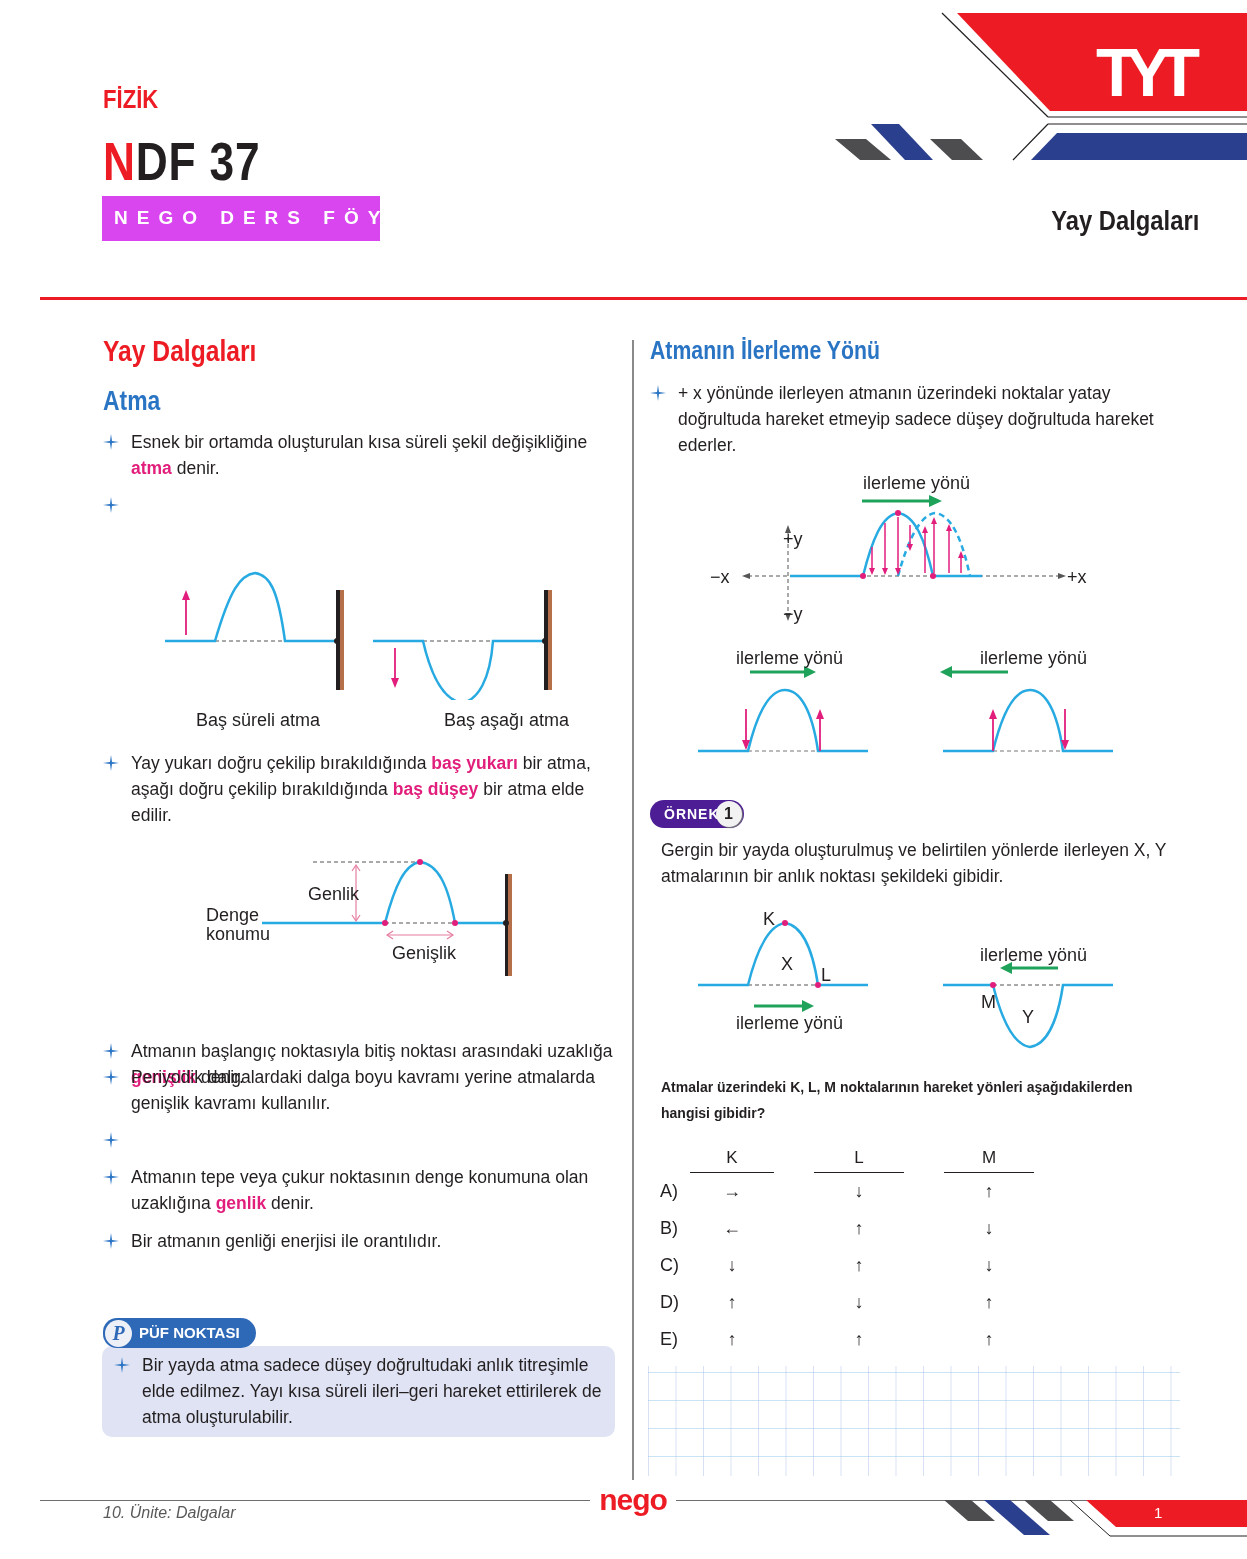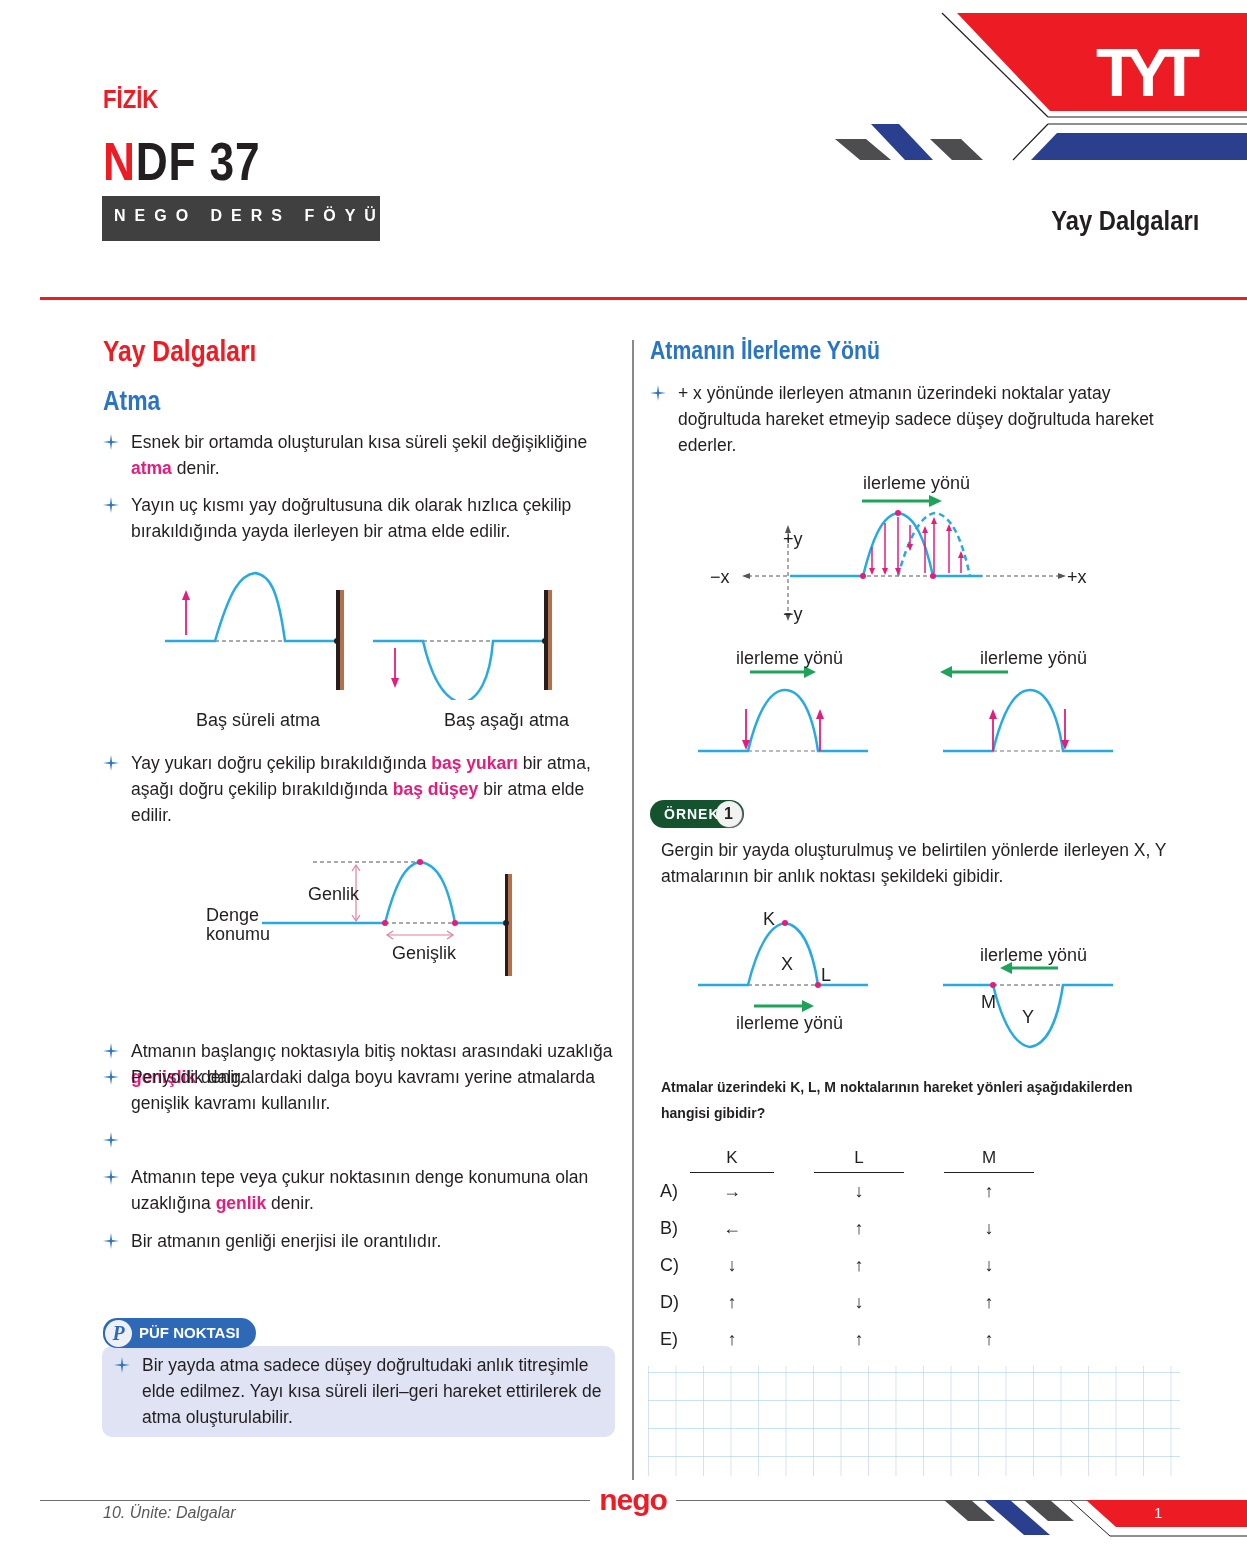--- a/index.html
+++ b/index.html
@@ -4,40 +4,40 @@
 <style>
   * { box-sizing: border-box; margin: 0; padding: 0; }
   html, body { width: 1247px; height: 1559px; background: #fff; overflow: hidden; }
   body { position: relative; font-family: "Liberation Sans", sans-serif; color: #231f20; }
   .abs { position: absolute; }
 
   
   .subject { left: 103px; top: 84px; font-size: 26px; font-weight: bold; color: #ed1c24; font-family: "Liberation Sans", sans-serif; transform: scaleX(0.85); transform-origin: left; }
   .code { left: 103px; top: 130px; font-size: 54px; font-weight: bold; color: #231f20; transform: scaleX(0.82); transform-origin: left; letter-spacing: 1px; }
   .code .n { color: #ed1c24; }
-  .series-box { left: 102px; top: 196px; width: 278px; height: 45px; background: #404040; color: #fff; font-weight: bold; font-size: 16px; letter-spacing: 9px; padding: 11px 0 0 12px; white-space: nowrap; }
+  .series-box { left: 102px; top: 196px; width: 278px; height: 45px; background: #d946ef; color: #fff; font-weight: bold; font-size: 19px; letter-spacing: 9px; padding: 11px 0 0 12px; white-space: nowrap; }
   .topic-right { right: 48px; top: 205px; font-size: 28px; font-weight: bold; transform: scaleX(0.85); transform-origin: right; }
   .rule-top { left: 40px; top: 297px; width: 1207px; height: 3px; background: #ed1c24; }
 
   
   .col-divider { left: 632px; top: 340px; width: 2px; height: 1140px; background: #8a8a8a; }
   h1.sec { position: absolute; font-size: 29px; font-weight: bold; color: #ed1c24; transform: scaleX(0.85); transform-origin: left; white-space: nowrap; }
   h2.sub { position: absolute; font-size: 27px; font-weight: bold; color: #2a74c4; transform: scaleX(0.85); transform-origin: left; white-space: nowrap; }
   .bullet { position: absolute; font-size: 17.5px; line-height: 26px; color: #231f20; padding-left: 28px; }
   .bullet .star { position: absolute; left: 0; top: 5px; width: 16px; height: 16px; }
   .hl { color: #e21e7c; font-weight: bold; }
   .caption { position: absolute; font-size: 18px; color: #231f20; white-space: nowrap; }
 
   
   .tip-box { left: 102px; top: 1346px; width: 513px; height: 91px; background: #dfe3f3; border-radius: 10px; }
   .tip-tag { left: 103px; top: 1318px; height: 30px; padding: 0 16px 0 36px; background: #2e69b8; color: #fff; font-weight: bold; font-size: 15px; line-height: 30px; border-radius: 15px 16px 16px 15px; }
   .tip-tag .p-circle { position: absolute; left: 2px; top: 2px; width: 27px; height: 27px; border-radius: 50%; background: #eef0f7; color: #2e69b8; font-family: "Liberation Serif", serif; font-style: italic; font-size: 20px; text-align: center; line-height: 27px; font-weight: bold; }
 
   
-  .ex-tag { left: 650px; top: 800px; height: 28px; width: 94px; background: #14532d; border-radius: 14px; color: #fff; font-weight: bold; font-size: 14px; line-height: 28px; padding-left: 14px; letter-spacing: 1px; }
+  .ex-tag { left: 650px; top: 800px; height: 28px; width: 94px; background: #4c1d95; border-radius: 14px; color: #fff; font-weight: bold; font-size: 14px; line-height: 28px; padding-left: 14px; letter-spacing: 1px; }
   .ex-tag .num { position: absolute; right: 2px; top: 1px; width: 26px; height: 26px; border-radius: 50%; background: #f2f2f2; color: #231f20; text-align: center; line-height: 26px; font-size: 16px; font-weight: bold; box-shadow: 1px 1px 1px #777; }
   .ex-text { left: 661px; top: 837px; width: 520px; font-size: 17.5px; line-height: 26px; }
   .question { left: 661px; top: 1074px; width: 520px; font-size: 14px; line-height: 26px; font-weight: bold; }
 
   table.opts { position: absolute; left: 660px; top: 1148px; border-collapse: collapse; font-size: 17px; }
   table.opts th { font-weight: normal; font-size: 17px; padding: 0 0 4px 0; border-bottom: 1px solid #231f20; text-align: center; }
   table.opts td { height: 37px; text-align: center; font-size: 18px; }
   table.opts td.lbl { text-align: left; width: 30px; }
   table.opts .gap { width: 40px; border: none; }
 
@@ -82,21 +82,20 @@
 <div class="bullet" style="left:103px;top:429px;width:515px;">
   <svg class="star" viewBox="0 0 16 16">
       <path d="M8 0 L9 7 L16 8 L9 9 L8 16 L7 9 L0 8 L7 7 Z" fill="#2a74c4"></path>
     </svg>
   <span>Esnek bir ortamda oluşturulan kısa süreli şekil değişikliğine </span><span class="hl">atma</span><span> denir.</span>
 </div>
 <div class="bullet" style="left:103px;top:492px;width:515px;">
   <svg class="star" viewBox="0 0 16 16">
       <path d="M8 0 L9 7 L16 8 L9 9 L8 16 L7 9 L0 8 L7 7 Z" fill="#2a74c4"></path>
     </svg>
-  <span>Yayın uç kısmı yay doğrultusuna dik olarak hızlıca çekilip bırakıldığında yayda ilerleyen bir atma elde edilir.</span>
 </div>
 
 <svg class="abs" style="left:160px;top:570px;" width="410" height="130">
   <line x1="55" y1="71" x2="125" y2="71" stroke="#555" stroke-dasharray="4,3" stroke-width="1"></line>
   <path d="M5 71 H55 C70 20 80 5 95 3 C110 5 118 20 125 71 H175" fill="none" stroke="#27aae1" stroke-width="2.5"></path>
   <rect x="176" y="20" width="4" height="100" fill="#231f20"></rect>
   <rect x="180" y="20" width="4" height="100" fill="#b5704a"></rect>
   <circle cx="177" cy="71" r="3" fill="#231f20"></circle>
   <line x1="26" y1="65" x2="26" y2="26" stroke="#e21e7c" stroke-width="1.8"></line>
   <polygon points="26,20 22,30 30,30" fill="#e21e7c"></polygon>

